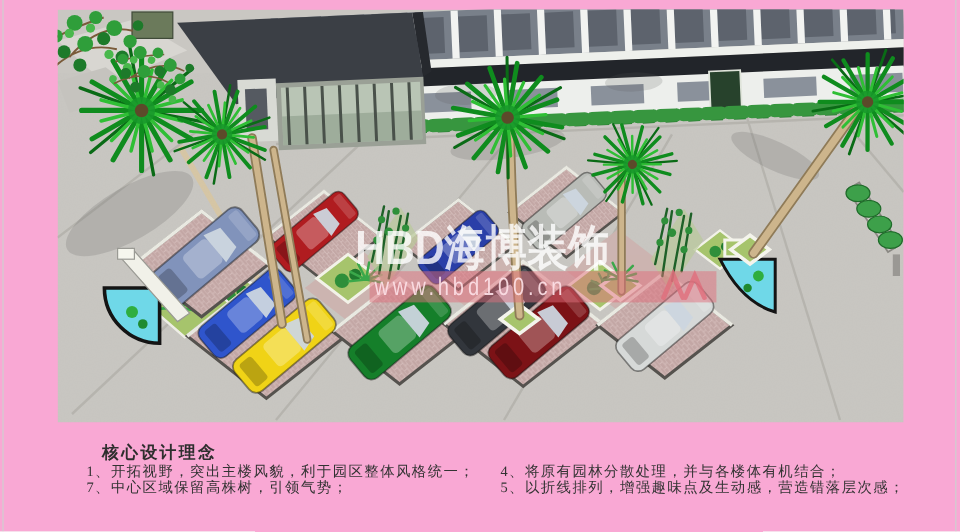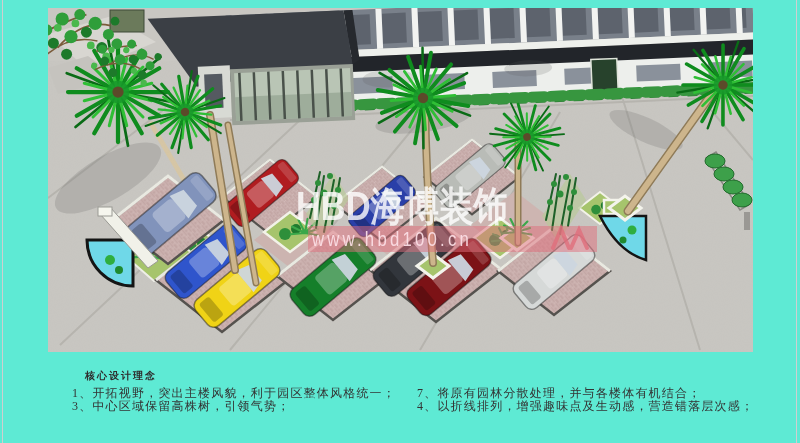--- a/index.html
+++ b/index.html
@@ -1,22 +1,22 @@
 <!DOCTYPE html>
 <html><head>
 <meta charset="utf-8">
 <style>
   html,body{margin:0;padding:0;background:#ffffff;}
-  .page{position:relative;width:800px;height:443px;background:#5eead4;overflow:hidden;
+  .page{position:relative;width:800px;height:443px;background:#f9a8d4;overflow:hidden;
         font-family:"Liberation Serif", serif;}
   .edge{position:absolute;top:0;bottom:0;width:1px;background:#cfcfcf;}
   .edge-left{left:2px;} .edge-right{left:796px;}
   .render{position:absolute;left:48px;top:8px;}
   .caption{position:absolute;left:0;top:366px;width:800px;color:#333;}
-  .caption-heading{position:absolute;left:85px;top:3px;font-size:10px;font-weight:600;
+  .caption-heading{position:absolute;left:85px;top:3px;font-size:14px;font-weight:600;
         letter-spacing:2px;color:#2e2e2e;}
   .caption-cols{position:absolute;top:21px;left:72px;width:700px;display:flex;}
   .col{display:flex;flex-direction:column;}
   .col p{margin:0;font-size:12px;line-height:13px;letter-spacing:1.2px;color:#333;white-space:nowrap;}
   .col-left{width:345px;}
   .col-right{flex:1;}
 </style>
 </head>
 <body>
 
@@ -289,21 +289,21 @@
       <text x="344" y="238" text-anchor="middle" font-family="Liberation Sans, sans-serif" font-size="21" fill="rgba(252,224,230,0.92)" letter-spacing="4" textLength="160" lengthAdjust="spacingAndGlyphs">www.hbd100.cn</text>
       <path d="M505,240 L513,221 L521,240 M523,240 L531,222 L539,240" stroke="rgba(224,110,124,0.8)" stroke-width="4" fill="none" stroke-linecap="round"></path>
     </g>
   </svg>
 
   <div class="caption">
     <div class="caption-heading">核心设计理念</div>
     <div class="caption-cols">
       <div class="col col-left">
         <p>1、开拓视野，突出主楼风貌，利于园区整体风格统一；</p>
-        <p>3、中心区域保留高株树，引领气势；</p>
+        <p>7、中心区域保留高株树，引领气势；</p>
       </div>
       <div class="col col-right">
-        <p>7、将原有园林分散处理，并与各楼体有机结合；</p>
-        <p>4、以折线排列，增强趣味点及生动感，营造错落层次感；</p>
+        <p>4、将原有园林分散处理，并与各楼体有机结合；</p>
+        <p>5、以折线排列，增强趣味点及生动感，营造错落层次感；</p>
       </div>
     </div>
   </div>
 </div>
 
 </body></html>

